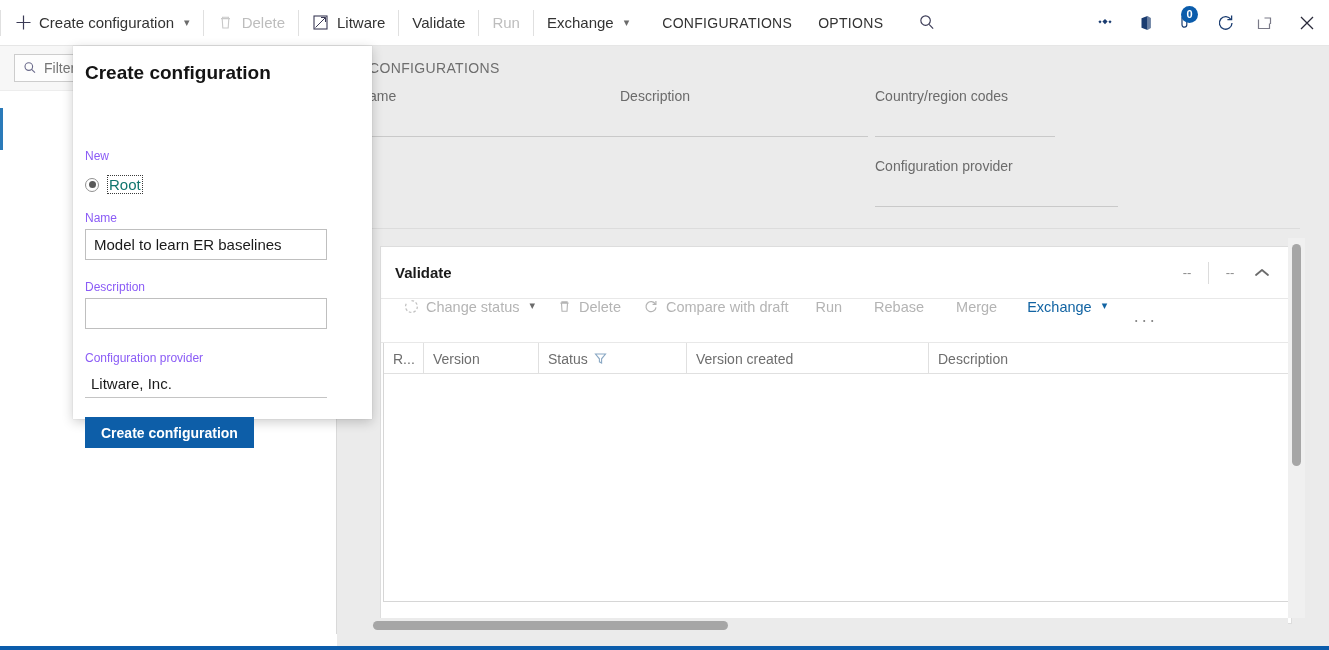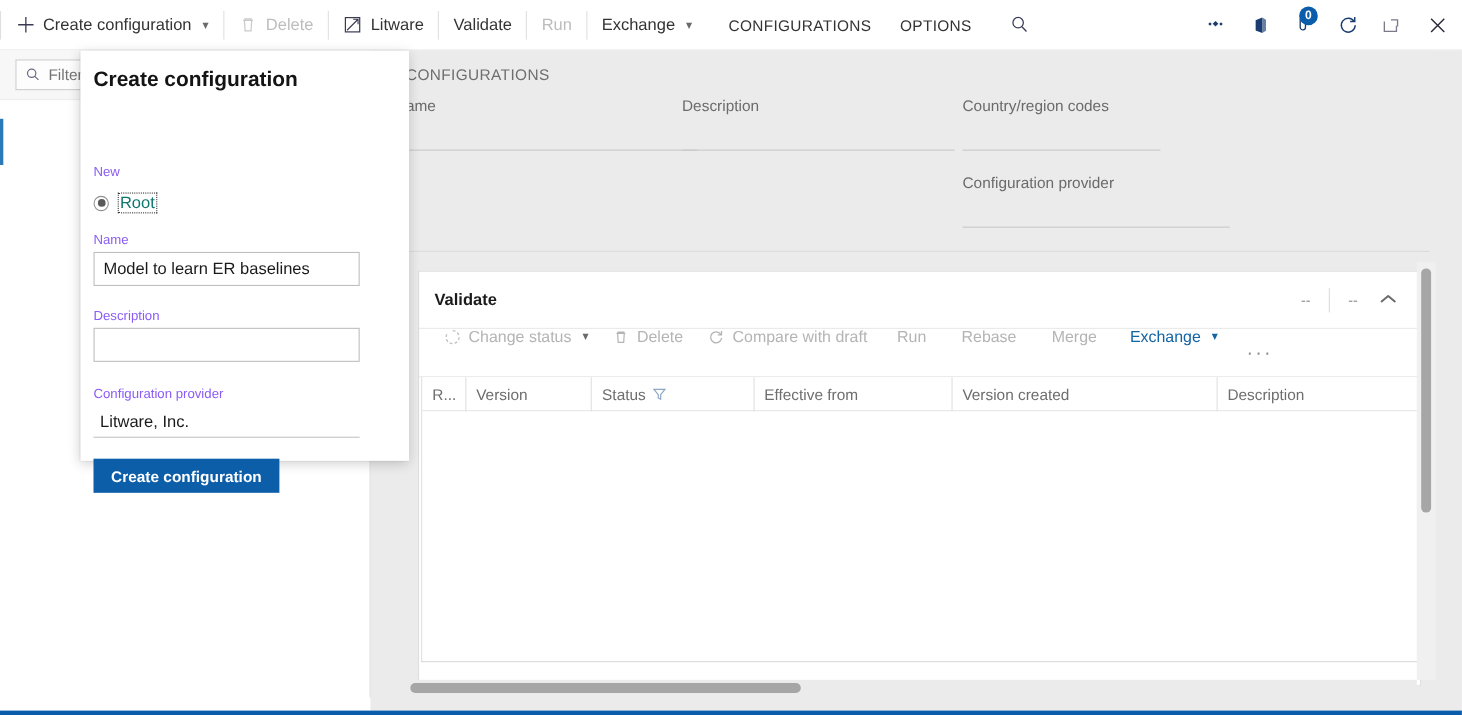--- a/index.html
+++ b/index.html
@@ -425,23 +425,20 @@
             <span>Version</span>
           </div>
           <div class="gh" style="width:148px;">
             <span>Status</span>
             <span>
               <svg class="svgi" width="13" height="13" viewBox="0 0 13 13">
                   <path d="M1.5 2h10L7.6 6.8v4.2L5.4 9.8V6.8z" fill="none" stroke="#8aa8c4" stroke-width="1.1"></path>
                 </svg>
             </span>
           </div>
-          <div class="gh" style="width:181px;">
-            <span>Effective from</span>
-          </div>
           <div class="gh" style="width:242px;">
             <span>Version created</span>
           </div>
           <div class="gh" style="width:182px;">
             <span>Description</span>
           </div>
         </div>
         <div class="grid-body"></div>
       </div>
     </div>

